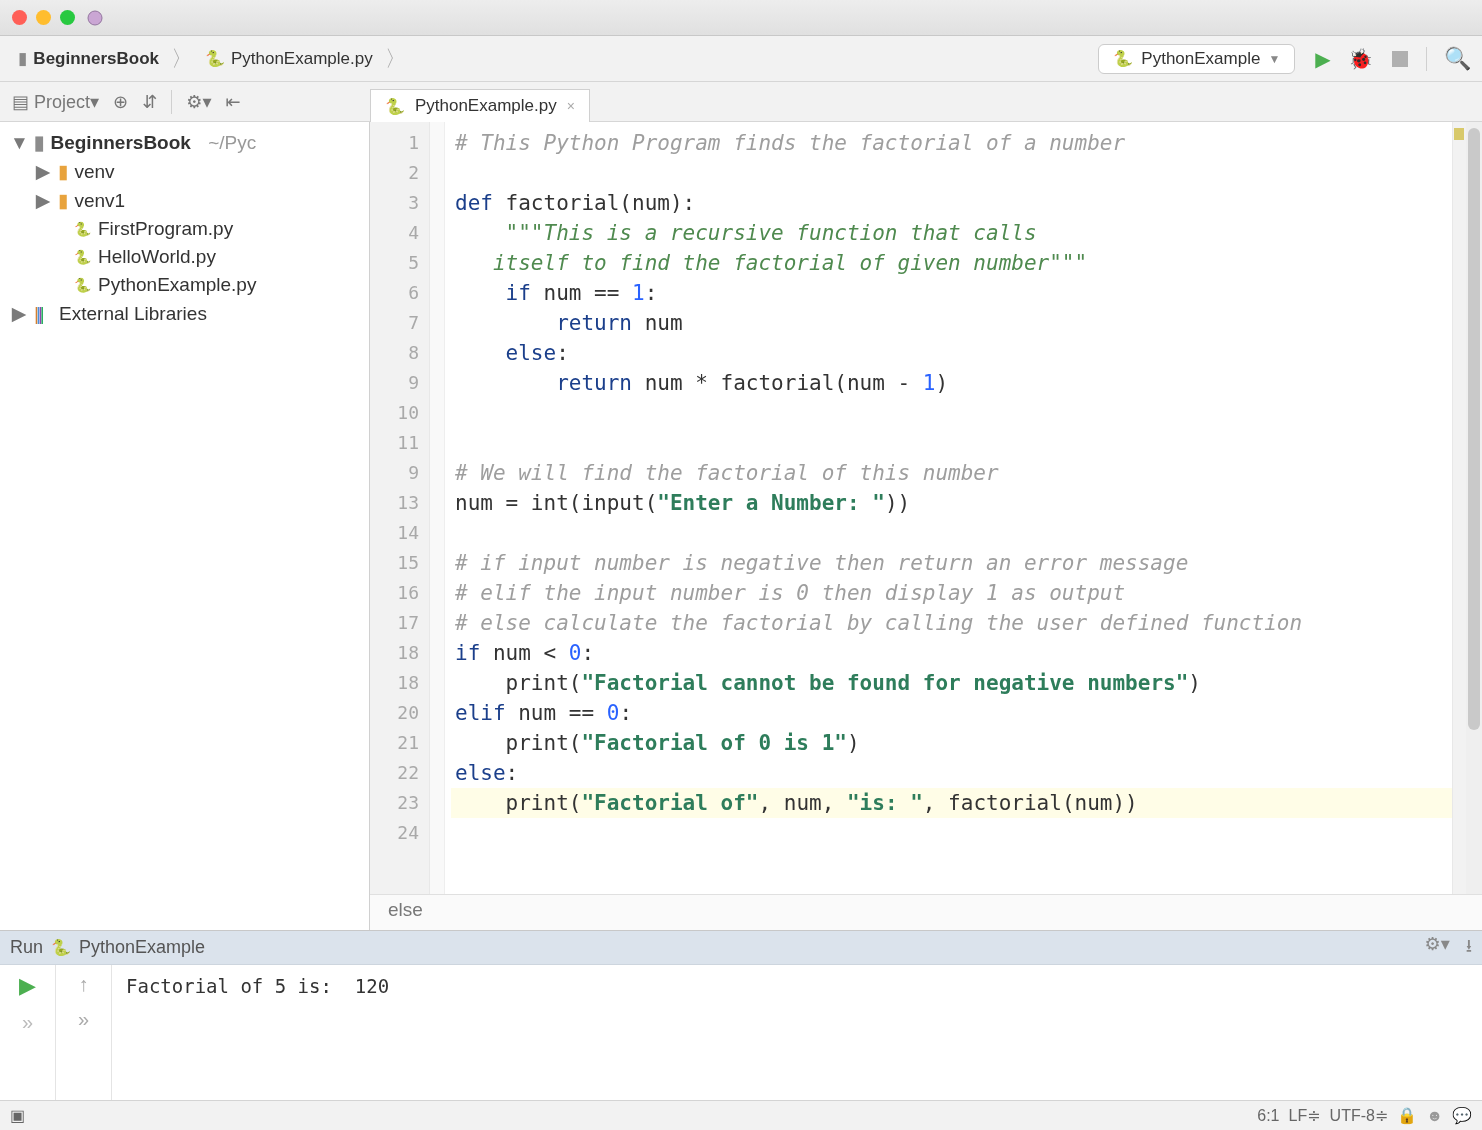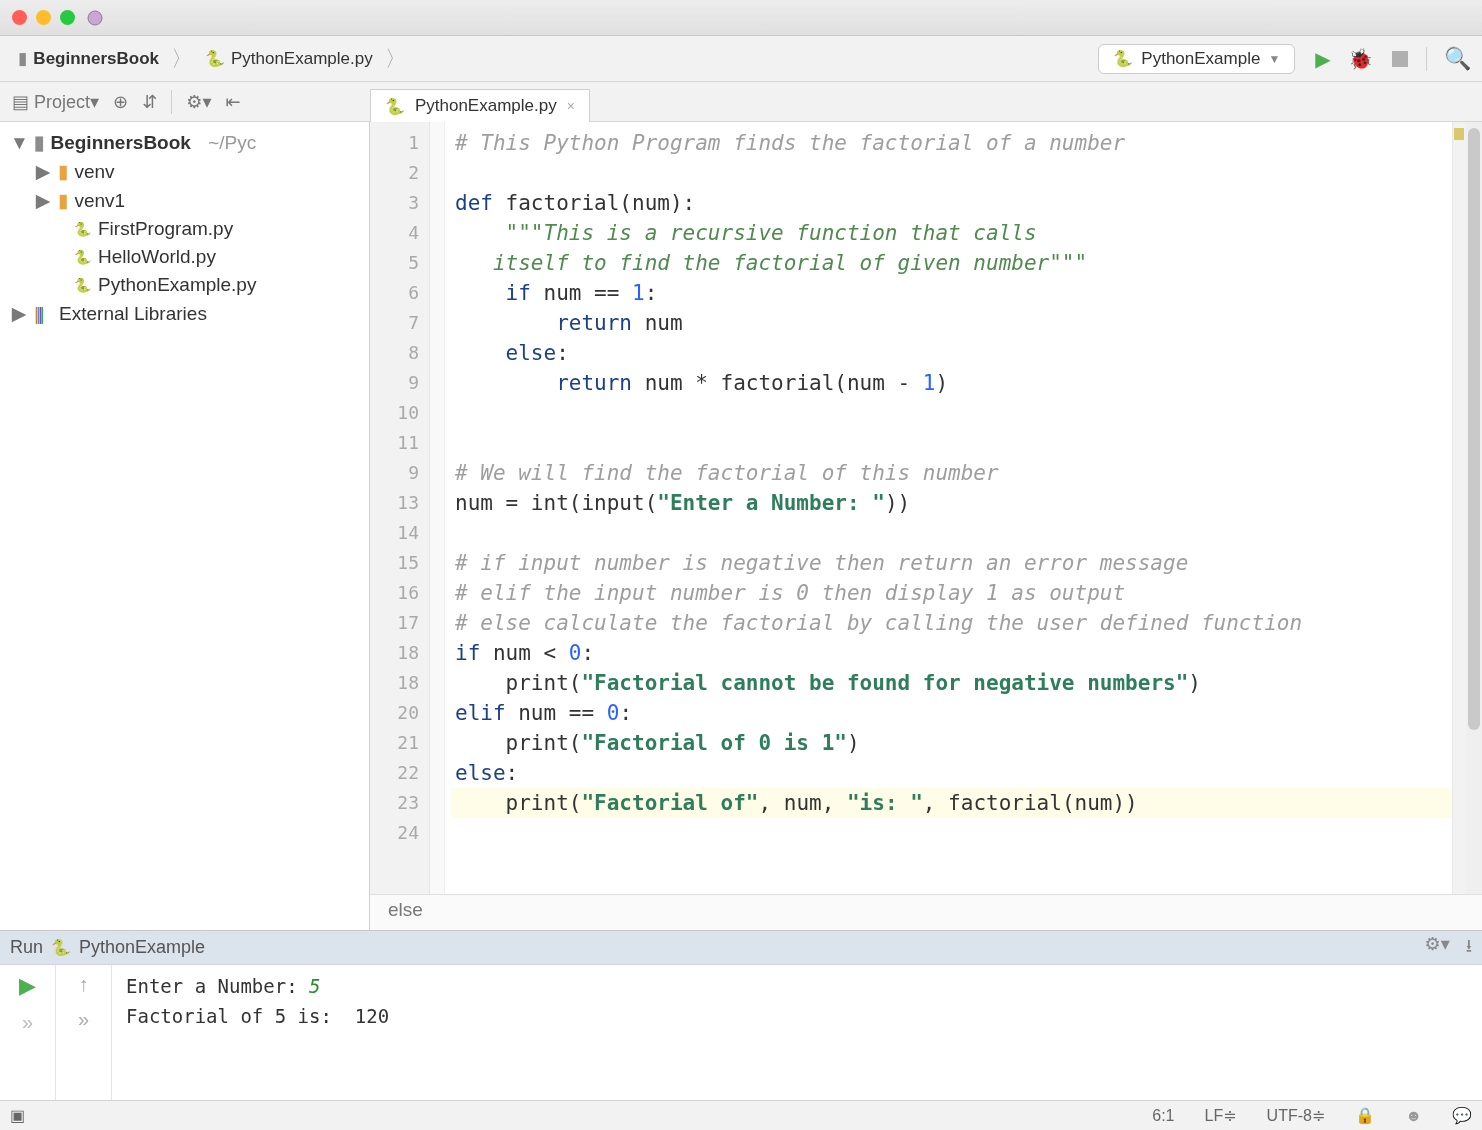--- a/index.html
+++ b/index.html
@@ -76,21 +76,21 @@
 .run-head{height:34px;background:#dbe3ec;border-bottom:1px solid #cdd5de;display:flex;align-items:center;padding:0 10px;gap:8px;font-size:18px;color:#555;}
 .run-head .rt{margin-left:auto;display:flex;gap:16px;color:#888;}
 .run-body{flex:1;display:flex;}
 .run-gutter{width:56px;border-right:1px solid #e4e4e4;display:flex;flex-direction:column;align-items:center;padding:8px 0;gap:12px;}
 .run-gutter2{width:56px;border-right:1px solid #e4e4e4;display:flex;flex-direction:column;align-items:center;padding:8px 0;gap:12px;color:#aaa;}
 .run-out{flex:1;font-family:Menlo,Consolas,monospace;font-size:19px;line-height:30px;padding:6px 14px;white-space:pre;color:#333;}
 .r-in{color:#2e8b2e;font-style:italic;}
 
 
 .statusbar{height:30px;background:#f2f2f2;border-top:1px solid #d4d4d4;display:flex;align-items:center;padding:0 10px;font-size:16px;color:#666;gap:18px;}
-.statusbar .right{margin-left:auto;display:flex;gap:30px;align-items:center;}
+.statusbar .right{margin-left:auto;display:flex;gap:9px;align-items:center;}
 .lock{color:#aaa;} .man{color:#999;}
 .py-ico{font-size:16px;}
 
 svg{display:block;}
 </style>
 </head>
 <body>
 
 <div class="window">
 
@@ -249,21 +249,21 @@
     </div>
     <div class="run-body">
       <div class="run-gutter">
         <span class="tri-run" style="font-size:22px">▶</span>
         <span style="color:#bbb;font-size:20px">»</span>
       </div>
       <div class="run-gutter2">
         <span style="font-size:20px;">↑</span>
         <span style="font-size:20px;">»</span>
       </div>
-      <div class="run-out" id="runout"><div><span>Enter a Number: </span><span class="r-in">5</span></div><div><span>Factorial of 5 is:  120</span></div><div><span></span></div></div>
+      <div class="run-out" id="runout"><div><span>Factorial of 5 is:  120</span></div><div><span></span></div></div>
     </div>
   </div>
 
   <div class="statusbar">
     <span>▣</span>
     <div class="right">
       <span>6:1</span>
       <span><span>LF</span>≑</span>
       <span><span>UTF-8</span>≑</span>
       <span class="lock">🔒</span>

